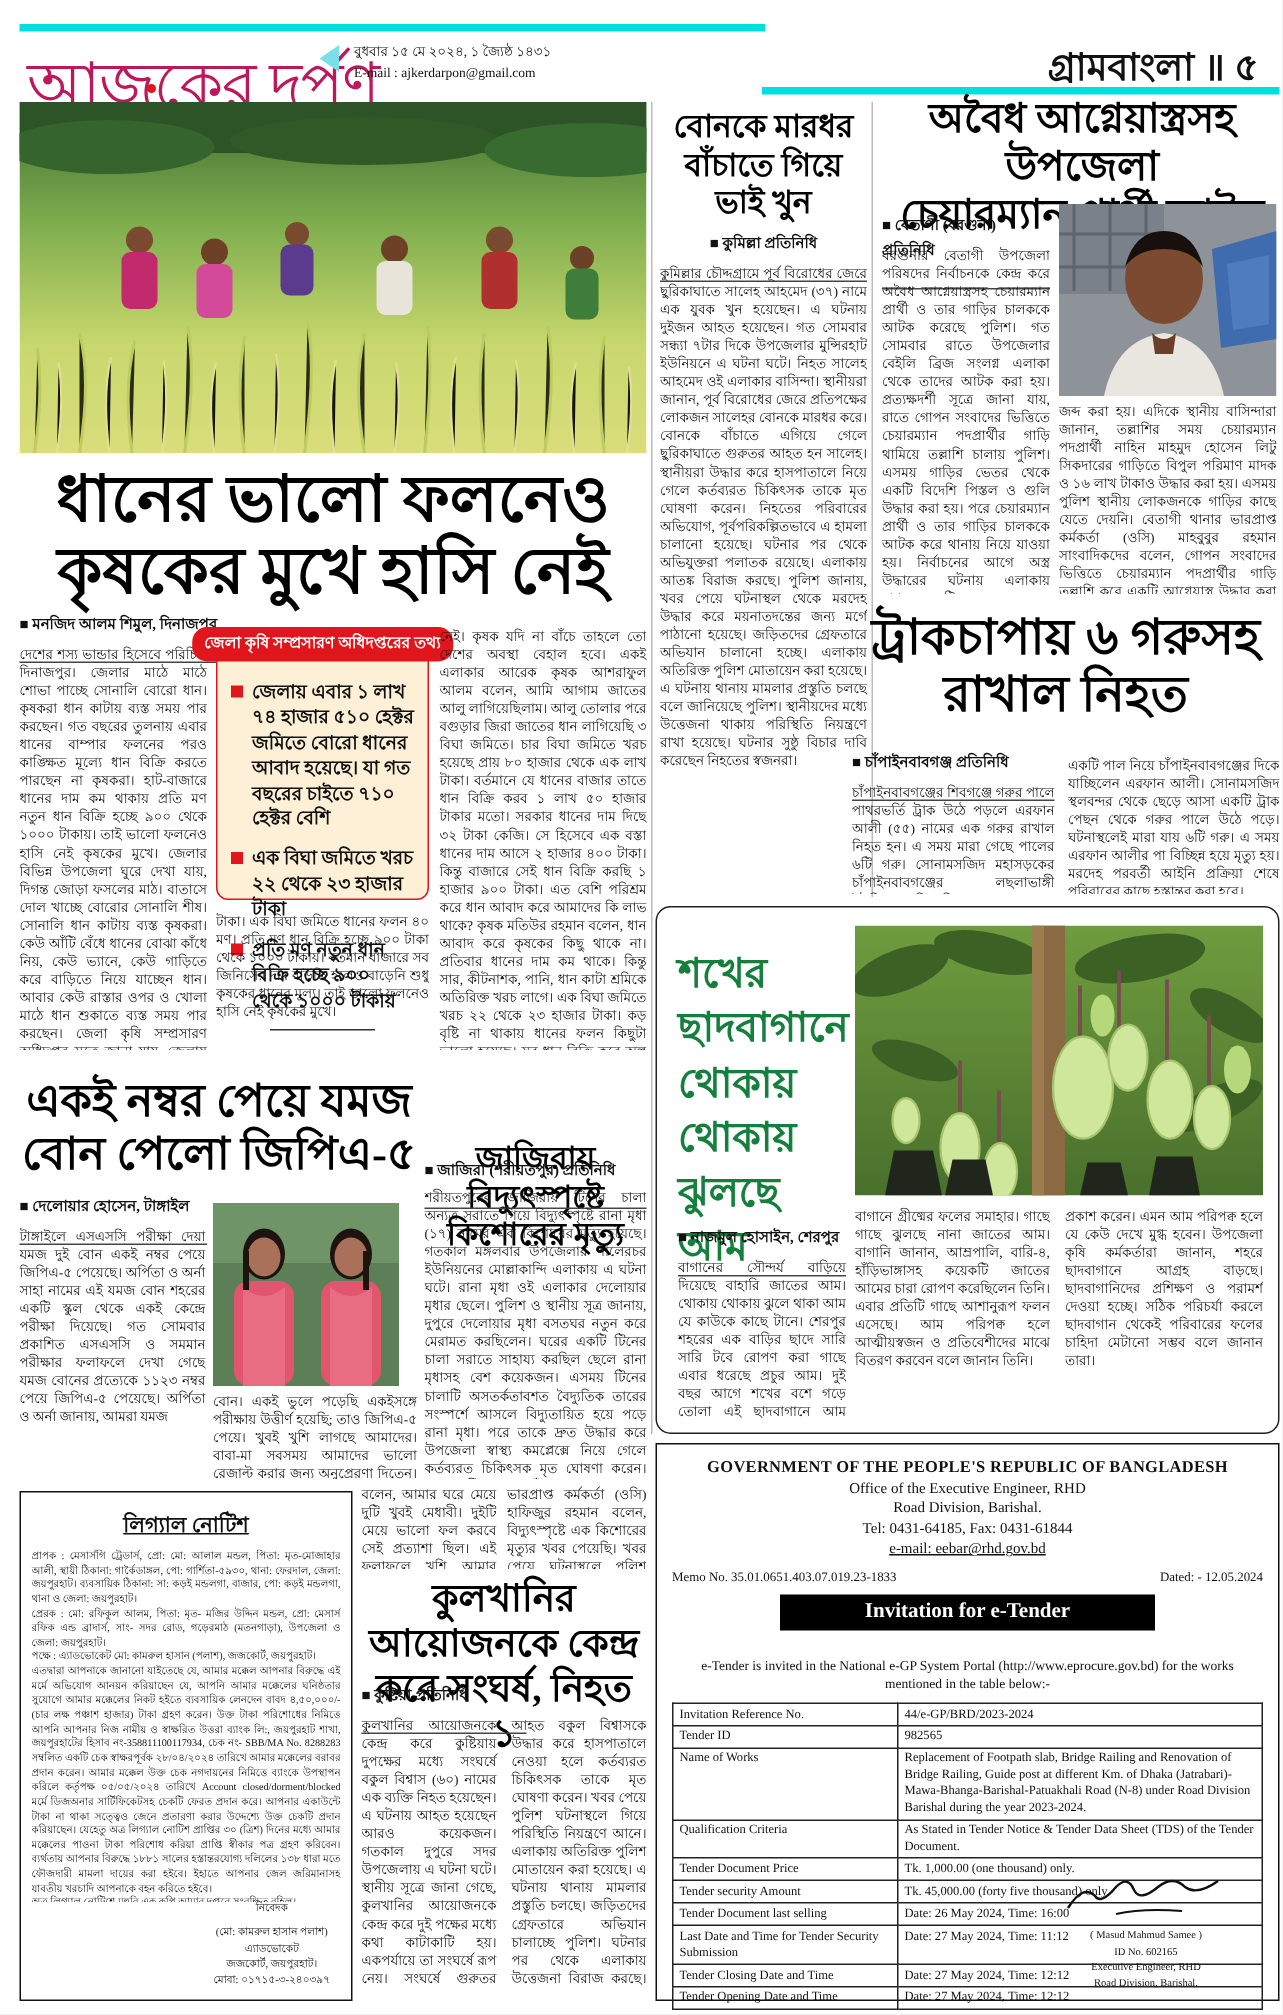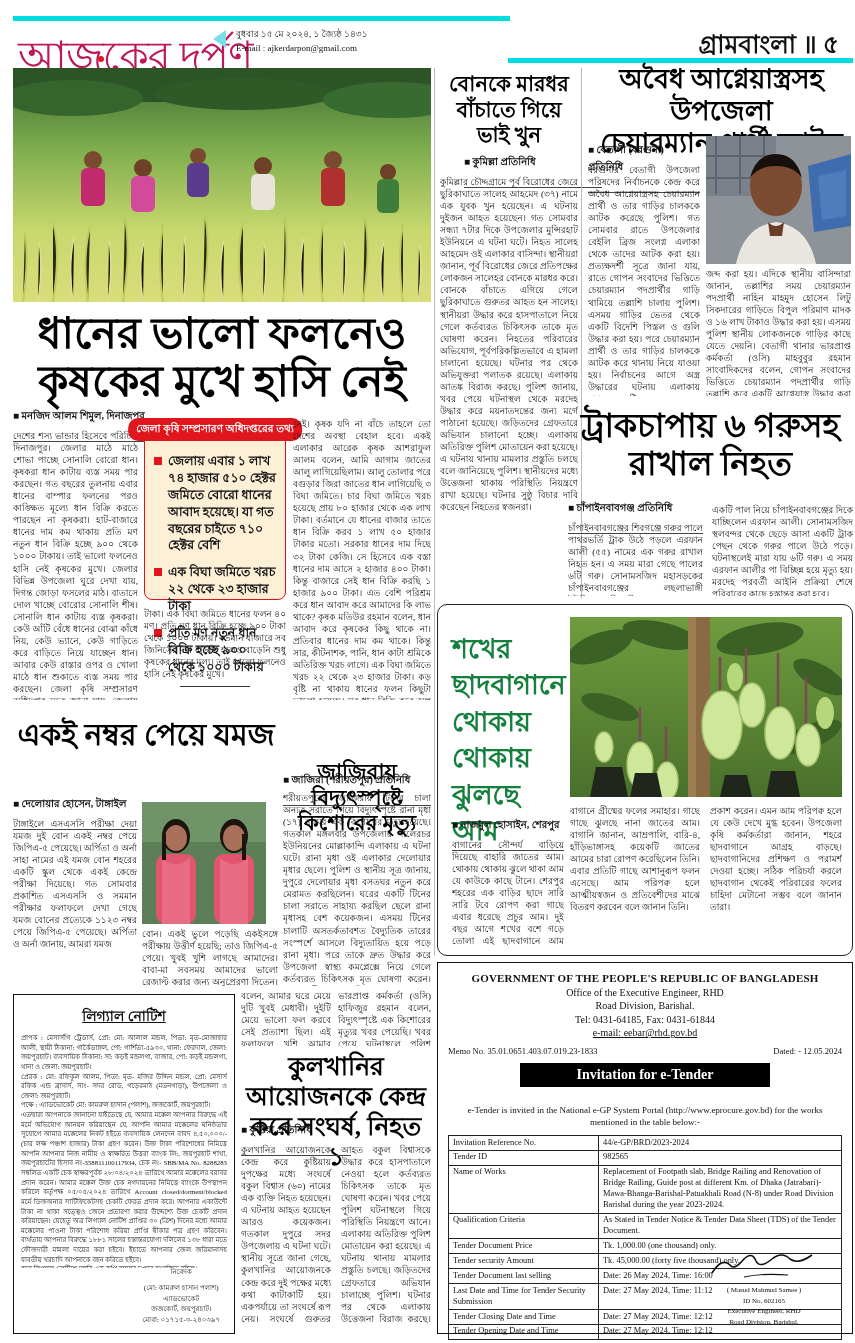--- a/index.html
+++ b/index.html
@@ -153,20 +153,21 @@
         <span>প্রতি মণ নতুন ধান বিক্রি হচ্ছে ৯০০ থেকে ১০০০ টাকায়</span>
       </div>
     <div class="ib-rule"></div>
   </div>
   <div class="abs col" style="left:144px; top:608px; width:142px; height:92px;">টাকা। এক বিঘা জমিতে ধানের ফলন ৪০ মণ। প্রতি মণ ধান বিক্রি হচ্ছে ৯০০ টাকা থেকে ১০০০ টাকায়। বর্তমান বাজারে সব জিনিসের দাম বাড়তি হলেও বাড়েনি শুধু কৃষকের ধানের মূল্য। তাই ভালো ফলনেও হাসি নেই কৃষকের মুখে।</div>
 
   <div class="abs col" style="left:293px; top:418px; width:138px; height:282px;">নেই। কৃষক যদি না বাঁচে তাহলে তো দেশের অবস্থা বেহাল হবে। একই এলাকার আরেক কৃষক আশরাফুল আলম বলেন, আমি আগাম জাতের আলু লাগিয়েছিলাম। আলু তোলার পরে বগুড়ার জিরা জাতের ধান লাগিয়েছি ৩ বিঘা জমিতে। চার বিঘা জমিতে খরচ হয়েছে প্রায় ৮০ হাজার থেকে এক লাখ টাকা। বর্তমানে যে ধানের বাজার তাতে ধান বিক্রি করব ১ লাখ ৫০ হাজার টাকার মতো। সরকার ধানের দাম দিছে ৩২ টাকা কেজি। সে হিসেবে এক বস্তা ধানের দাম আসে ২ হাজার ৪০০ টাকা। কিন্তু বাজারে সেই ধান বিক্রি করছি ১ হাজার ৯০০ টাকা। এত বেশি পরিশ্রম করে ধান আবাদ করে আমাদের কি লাভ থাকে? কৃষক মতিউর রহমান বলেন, ধান আবাদ করে কৃষকের কিছু থাকে না। প্রতিবার ধানের দাম কম থাকে। কিন্তু সার, কীটনাশক, পানি, ধান কাটা শ্রমিকে অতিরিক্ত খরচ লাগে। এক বিঘা জমিতে খরচ ২২ থেকে ২৩ হাজার টাকা। কড় বৃষ্টি না থাকায় ধানের ফলন কিছুটা ভালো হয়েছে। সব ধান বিক্রি করে অল্প কিছু টাকা থাকে। তা দিয়ে পোষায় না। বাজারে সব কিছুর দামে বেশি। চিরিরবন্দর উপজেলা কৃষি কর্মকর্তা কৃষিবিদ বলেন, আমরা আগাম জাতের ধানগুলোতে হেক্টর প্রতি ৪.২ মেট্রিক টন ধান পাচ্ছি।</div>
 
   <div class="abs hl hl-lg" style="left:13px; top:718px; width:266px;">
     <div>একই নম্বর পেয়ে যমজ</div>
+    <div>বোন পেলো জিপিএ-৫</div>
   </div>
   <div class="abs byline" style="left:13px; top:796px; width:125px;">■ দেলোয়ার হোসেন, টাঙ্গাইল</div>
   <div class="abs col" style="left:13px; top:818px; width:124px; height:168px;">টাঙ্গাইলে এসএসসি পরীক্ষা দেয়া যমজ দুই বোন একই নম্বর পেয়ে জিপিএ-৫ পেয়েছে। অর্পিতা ও অর্না সাহা নামের এই যমজ বোন শহরের একটি স্কুল থেকে একই কেন্দ্রে পরীক্ষা দিয়েছে। গত সোমবার প্রকাশিত এসএসসি ও সমমান পরীক্ষার ফলাফলে দেখা গেছে যমজ বোনের প্রত্যেকে ১১২৩ নম্বর পেয়ে জিপিএ-৫ পেয়েছে। অর্পিতা ও অর্না জানায়, আমরা যমজ</div>
 
   <svg class="abs photo" style="left:142px; top:802px;" width="124" height="122" viewBox="0 0 124 122">
     <rect width="124" height="122" fill="#5d7f58"></rect>
     <rect width="124" height="40" fill="#6f9468"></rect>
     <g>
       <ellipse cx="34" cy="34" rx="14" ry="17" fill="#1d1410"></ellipse>
       <ellipse cx="34" cy="36" rx="11" ry="13" fill="#a9705a"></ellipse>
@@ -219,21 +220,21 @@
   <div class="abs byline" style="left:241px; top:1122px; width:110px;">■ কুষ্টিয়া প্রতিনিধি</div>
   <div class="abs col" style="left:241px; top:1144px; width:190px; height:192px; column-count:2; column-gap:10px;">কুলখানির আয়োজনকে কেন্দ্র করে কুষ্টিয়ায় দুপক্ষের মধ্যে সংঘর্ষে বকুল বিশ্বাস (৬০) নামের এক ব্যক্তি নিহত হয়েছেন। এ ঘটনায় আহত হয়েছেন আরও কয়েকজন। গতকাল দুপুরে সদর উপজেলায় এ ঘটনা ঘটে। স্থানীয় সূত্রে জানা গেছে, কুলখানির আয়োজনকে কেন্দ্র করে দুই পক্ষের মধ্যে কথা কাটাকাটি হয়। একপর্যায়ে তা সংঘর্ষে রূপ নেয়। সংঘর্ষে গুরুতর আহত বকুল বিশ্বাসকে উদ্ধার করে হাসপাতালে নেওয়া হলে কর্তব্যরত চিকিৎসক তাকে মৃত ঘোষণা করেন। খবর পেয়ে পুলিশ ঘটনাস্থলে গিয়ে পরিস্থিতি নিয়ন্ত্রণে আনে। এলাকায় অতিরিক্ত পুলিশ মোতায়েন করা হয়েছে। এ ঘটনায় থানায় মামলার প্রস্তুতি চলছে। জড়িতদের গ্রেফতারে অভিযান চালাচ্ছে পুলিশ। ঘটনার পর থেকে এলাকায় উত্তেজনা বিরাজ করছে। পরিস্থিতি স্বাভাবিক রাখতে পুলিশি টহল জোরদার করা হয়েছে বলে জানিয়েছে থানা পুলিশ।</div>
 
   <div class="abs vrule" style="left:434px; top:68px; height:888px;"></div>
 
   <div class="abs hl hl-sm" style="left:440px; top:72px; width:138px;">
     <div>বোনকে মারধর</div>
     <div>বাঁচাতে গিয়ে</div>
     <div>ভাই খুন</div>
   </div>
-  <div class="abs byline" style="left:464px; top:154px; width:138px;">■ কুমিল্লা প্রতিনিধি</div>
+  <div class="abs byline" style="left:440px; top:154px; width:138px;text-align:center;">■ কুমিল্লা প্রতিনিধি</div>
   <div class="abs col" style="left:440px; top:176px; width:138px; height:420px;">কুমিল্লার চৌদ্দগ্রামে পূর্ব বিরোধের জেরে ছুরিকাঘাতে সালেহ আহমেদ (৩৭) নামে এক যুবক খুন হয়েছেন। এ ঘটনায় দুইজন আহত হয়েছেন। গত সোমবার সন্ধ্যা ৭টার দিকে উপজেলার মুন্সিরহাট ইউনিয়নে এ ঘটনা ঘটে। নিহত সালেহ আহমেদ ওই এলাকার বাসিন্দা। স্থানীয়রা জানান, পূর্ব বিরোধের জেরে প্রতিপক্ষের লোকজন সালেহর বোনকে মারধর করে। বোনকে বাঁচাতে এগিয়ে গেলে ছুরিকাঘাতে গুরুতর আহত হন সালেহ। স্থানীয়রা উদ্ধার করে হাসপাতালে নিয়ে গেলে কর্তব্যরত চিকিৎসক তাকে মৃত ঘোষণা করেন। নিহতের পরিবারের অভিযোগ, পূর্বপরিকল্পিতভাবে এ হামলা চালানো হয়েছে। ঘটনার পর থেকে অভিযুক্তরা পলাতক রয়েছে। এলাকায় আতঙ্ক বিরাজ করছে। পুলিশ জানায়, খবর পেয়ে ঘটনাস্থল থেকে মরদেহ উদ্ধার করে ময়নাতদন্তের জন্য মর্গে পাঠানো হয়েছে। জড়িতদের গ্রেফতারে অভিযান চালানো হচ্ছে। এলাকায় অতিরিক্ত পুলিশ মোতায়েন করা হয়েছে। এ ঘটনায় থানায় মামলার প্রস্তুতি চলছে বলে জানিয়েছে পুলিশ। স্থানীয়দের মধ্যে উত্তেজনা থাকায় পরিস্থিতি নিয়ন্ত্রণে রাখা হয়েছে। ঘটনার সুষ্ঠু বিচার দাবি করেছেন নিহতের স্বজনরা।</div>
   <div class="abs vrule" style="left:581px; top:68px; height:530px;"></div>
 
   <div class="abs hl" style="left:588px; top:64px; width:267px; font-size:27px; line-height:1.18;">
     <div>অবৈধ আগ্নেয়াস্ত্রসহ উপজেলা</div>
     <div>চেয়ারম্যান প্রার্থী আটক</div>
   </div>
   <div class="abs byline" style="left:588px; top:142px; width:112px;">■ বেতাগী (বরগুনা) প্রতিনিধি</div>
   <div class="abs col" style="left:588px; top:164px; width:112px; height:232px;">বরগুনার বেতাগী উপজেলা পরিষদের নির্বাচনকে কেন্দ্র করে অবৈধ আগ্নেয়াস্ত্রসহ চেয়ারম্যান প্রার্থী ও তার গাড়ির চালককে আটক করেছে পুলিশ। গত সোমবার রাতে উপজেলার বেইলি ব্রিজ সংলগ্ন এলাকা থেকে তাদের আটক করা হয়। প্রত্যক্ষদর্শী সূত্রে জানা যায়, রাতে গোপন সংবাদের ভিত্তিতে চেয়ারম্যান পদপ্রার্থীর গাড়ি থামিয়ে তল্লাশি চালায় পুলিশ। এসময় গাড়ির ভেতর থেকে একটি বিদেশি পিস্তল ও গুলি উদ্ধার করা হয়। পরে চেয়ারম্যান প্রার্থী ও তার গাড়ির চালককে আটক করে থানায় নিয়ে যাওয়া হয়। নির্বাচনের আগে অস্ত্র উদ্ধারের ঘটনায় এলাকায় চাঞ্চল্যের সৃষ্টি হয়েছে।</div>
 

